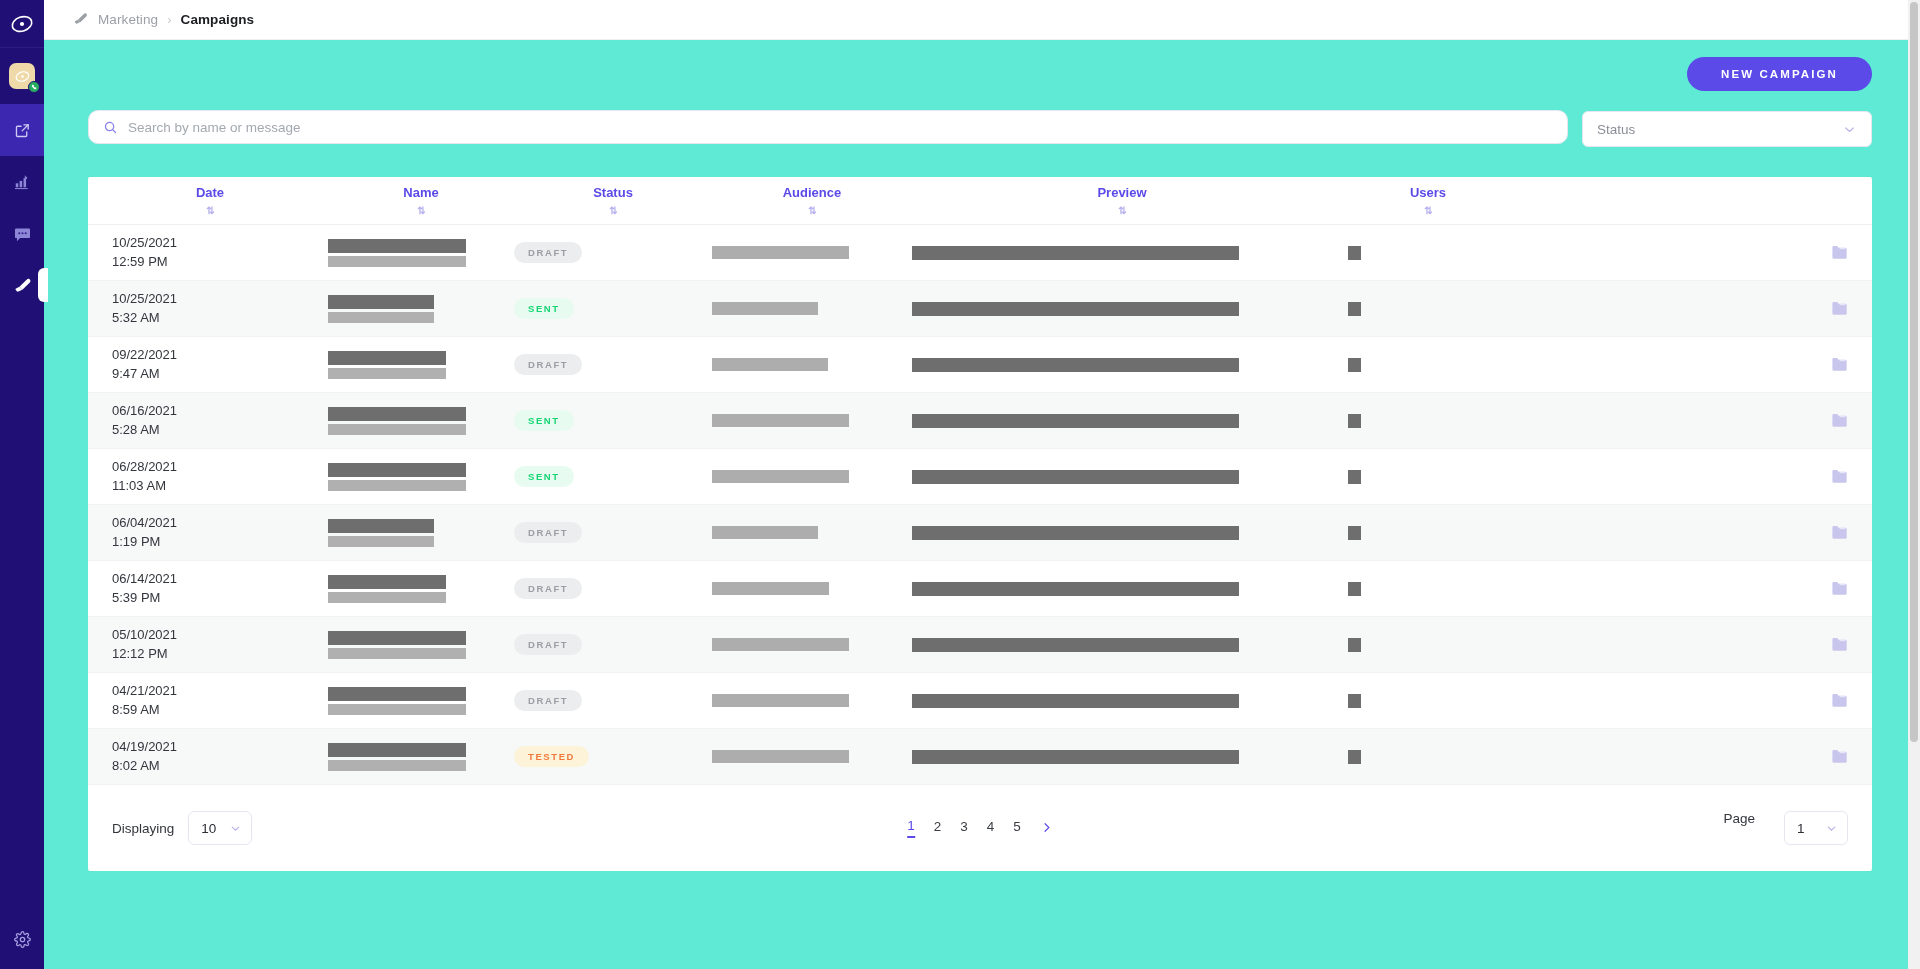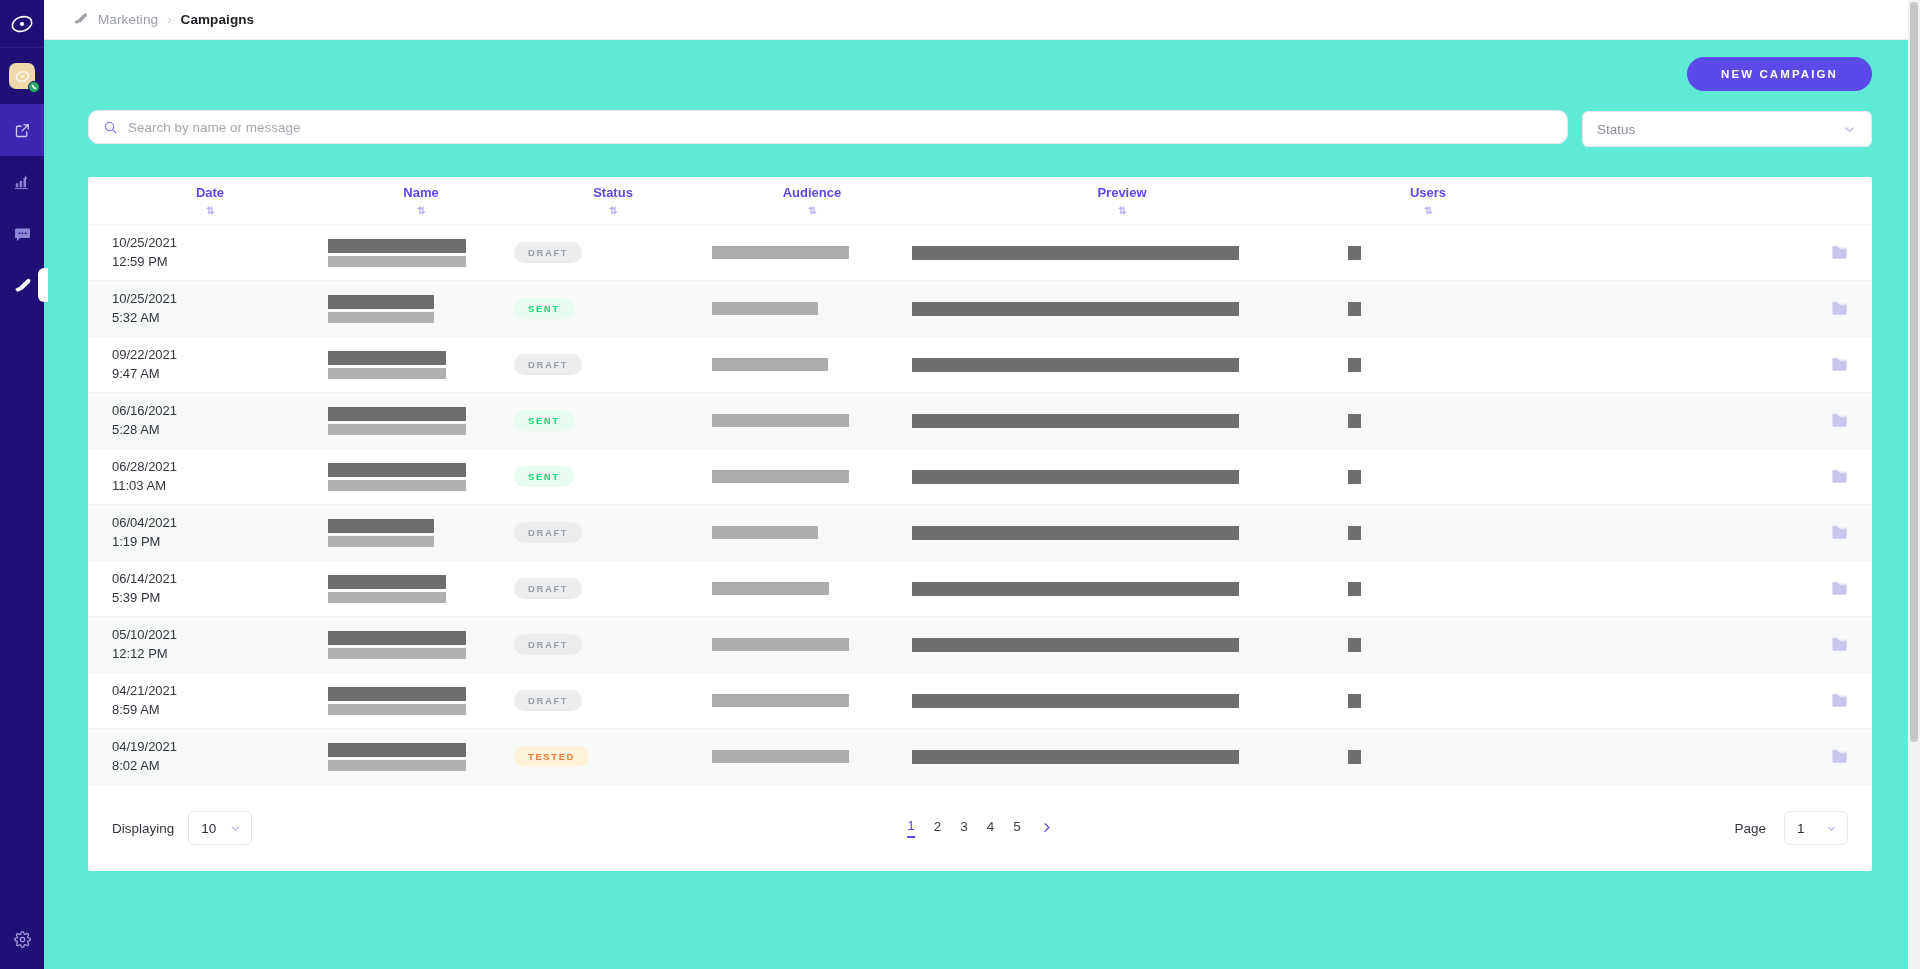--- a/index.html
+++ b/index.html
@@ -149,21 +149,21 @@
   .mini-select {
     width: 64px; height: 34px; background: #fff; border: 1px solid #e6e6f2;
     border-radius: 6px; display: flex; align-items: center;
     justify-content: space-between; padding: 0 9px 0 12px; cursor: pointer;
   }
   .mini-select span { font-size: 13.5px; color: #2c2f36; }
   .pager { position: absolute; left: 50%; transform: translateX(-50%); display: flex; align-items: center; gap: 19px; }
   .pg { font-size: 13.5px; color: #3a3d44; cursor: pointer; padding-bottom: 3px; }
   .pg.active { color: #5b4ae8; border-bottom: 2px solid #5b4ae8; }
   .pg-next { color: #5b4ae8; font-size: 15px; cursor: pointer; }
-  .foot-right { margin-left: auto; display: flex; align-items: center; gap: 18px; }
+  .foot-right { margin-left: auto; display: flex; gap: 29px; }
 
   
   .vscroll { position: absolute; right: 0; top: 0; width: 12px; height: 969px; background: #f1f1f1; }
   .vthumb { position: absolute; right: 2px; top: 2px; width: 8px; height: 740px; background: #c6c6c6; border-radius: 4px; }
 </style>
 </head>
 <body>
 
 <div class="app">
 

